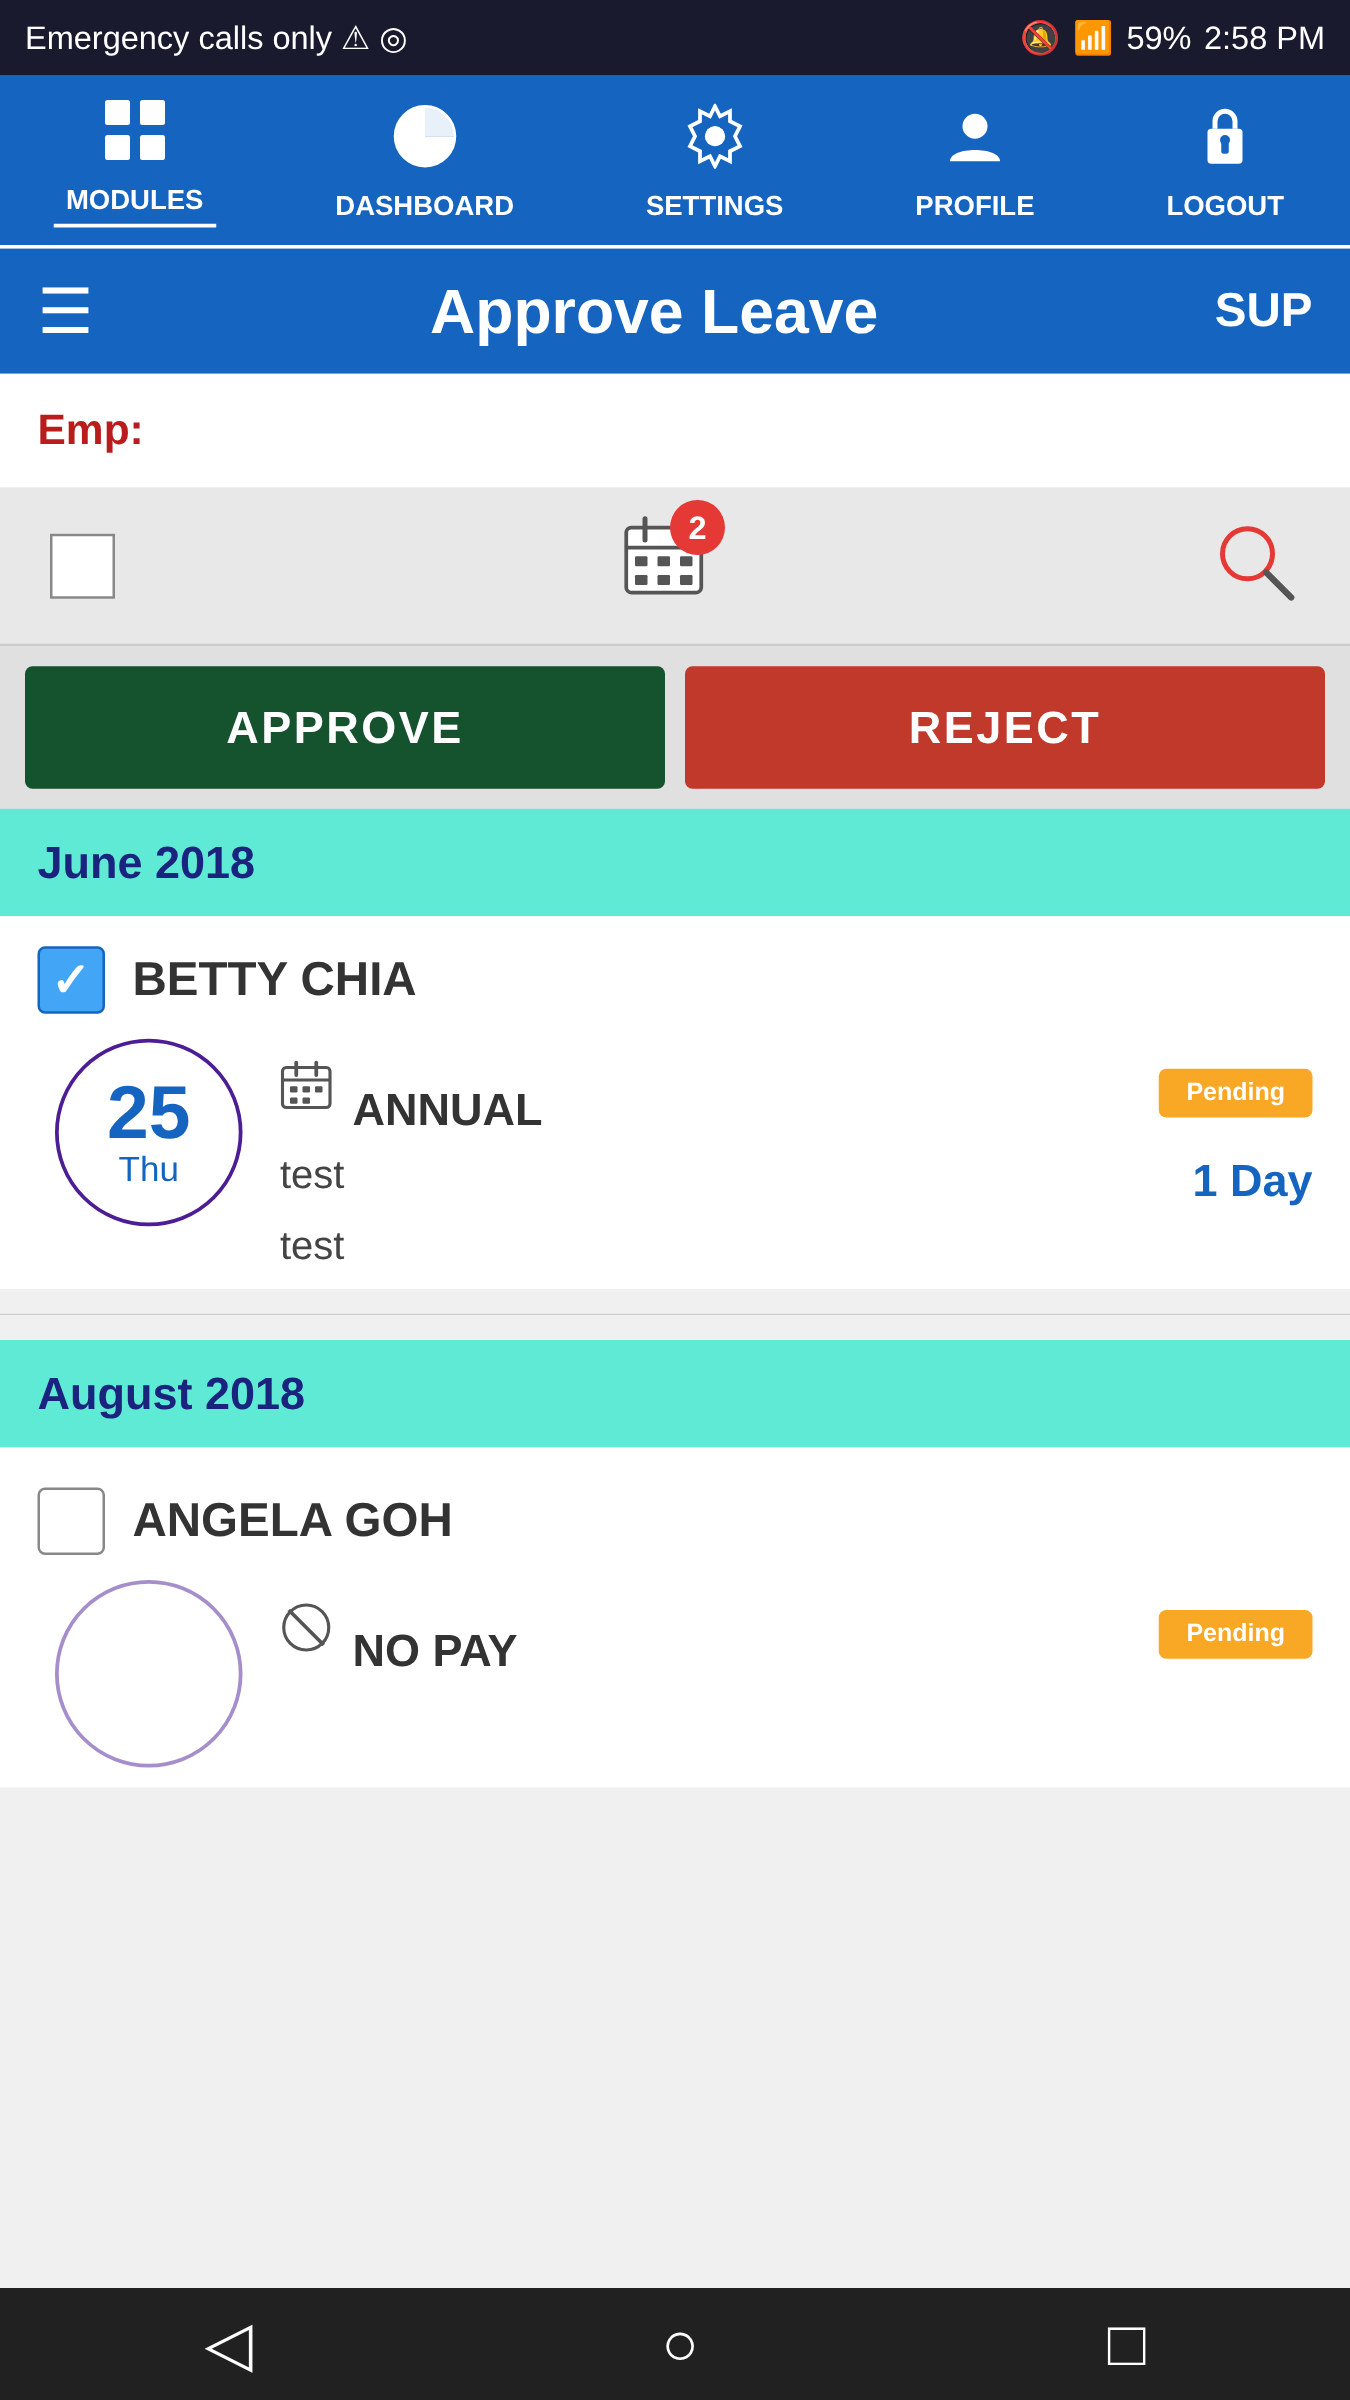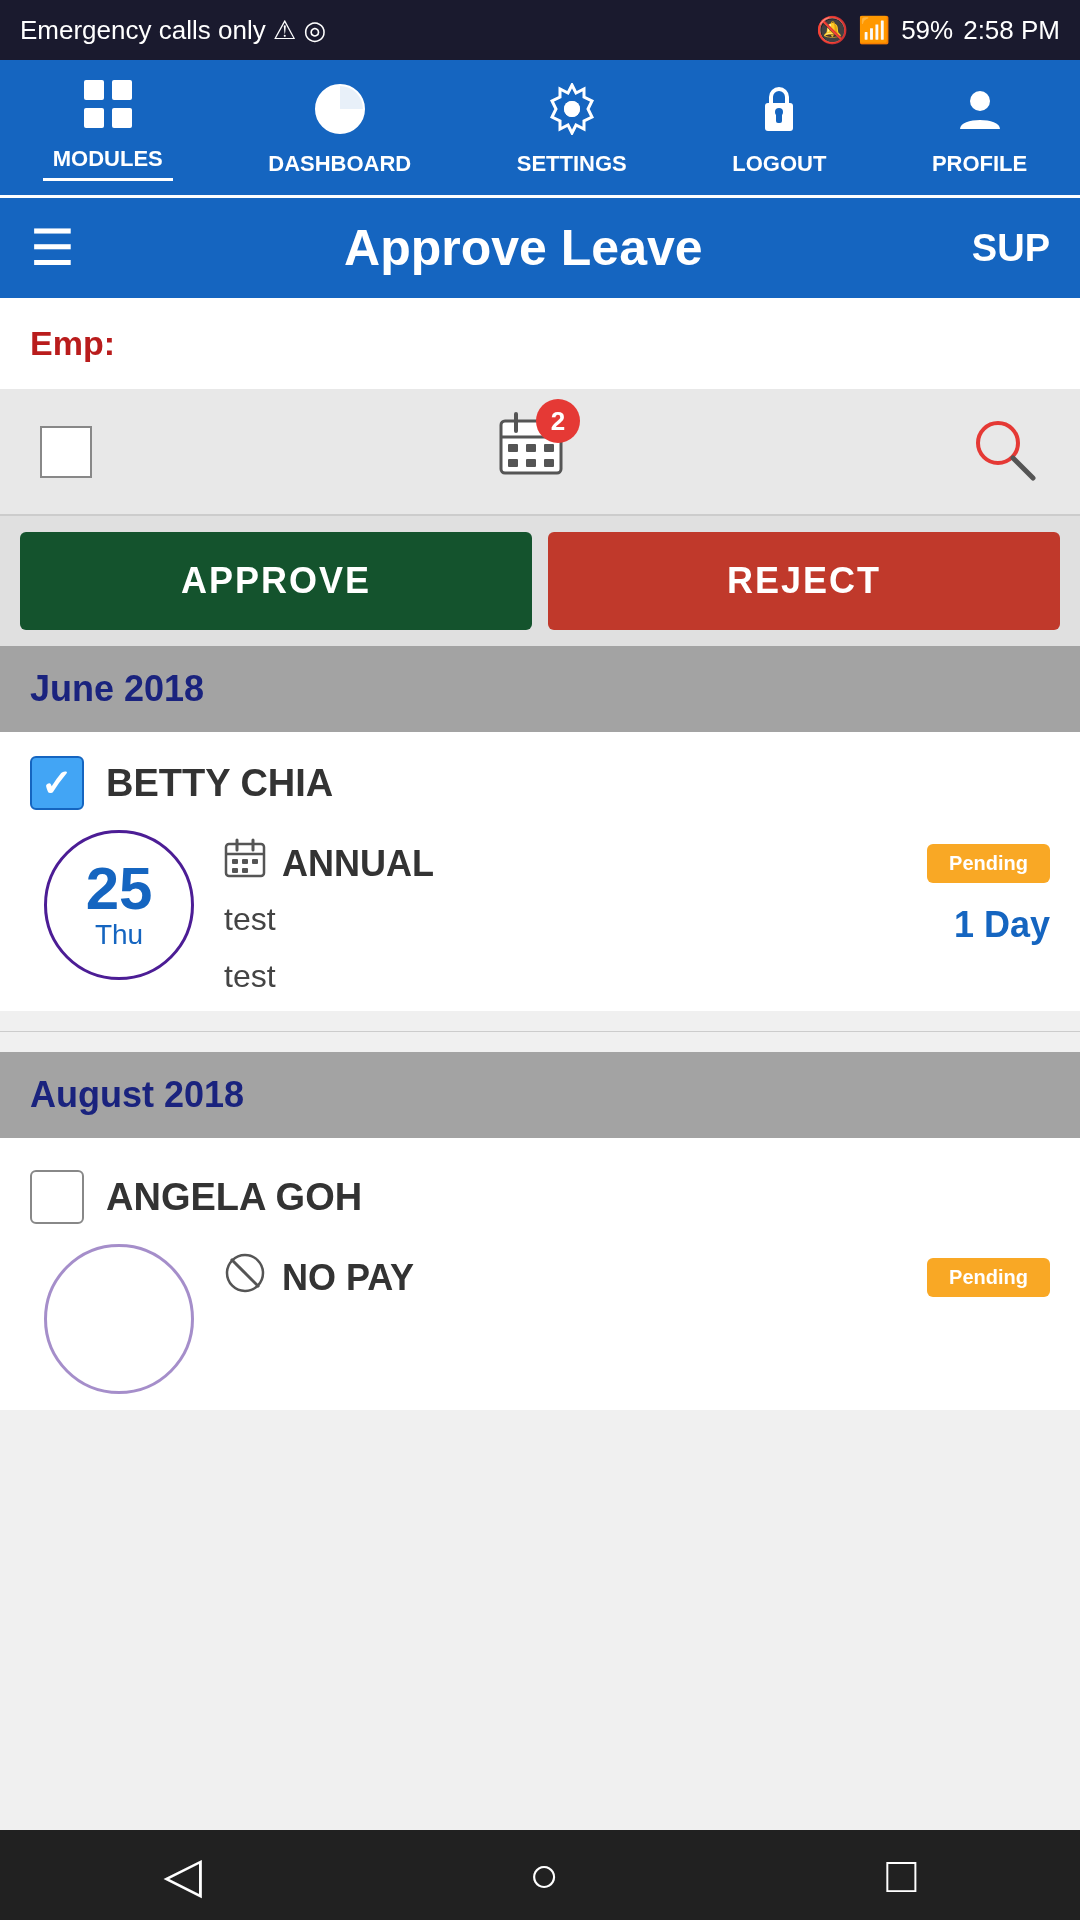--- a/index.html
+++ b/index.html
@@ -157,21 +157,21 @@
       font-weight: bold;
       padding: 28px 0;
       border: none;
       border-radius: 6px;
       cursor: pointer;
       letter-spacing: 2px;
     }
 
     
     .month-header {
-      background: #a3a3a3;
+      background: #5eead4;
       padding: 22px 30px;
       font-size: 36px;
       font-weight: bold;
       color: #1a237e;
     }
 
     
     .leave-item {
       background: white;
       padding: 24px 30px 16px;
@@ -248,20 +248,21 @@
       gap: 16px;
     }
     .leave-type-icon {
       font-size: 40px;
       color: #555;
     }
     .leave-type-text {
       font-size: 36px;
       font-weight: bold;
       color: #333;
+      margin-top: 28px;
     }
     .status-badge {
       background: #f9a825;
       color: white;
       font-size: 20px;
       font-weight: bold;
       padding: 8px 22px;
       border-radius: 6px;
       margin-left: 36px;
     }
@@ -370,37 +371,37 @@
       <svg width="52" height="52" viewBox="0 0 52 52" fill="white">
         <circle cx="26" cy="26" r="8" fill="white"></circle>
         <path d="M26 2 L30 10 L38 6 L38 14 L46 18 L42 26 L46 34 L38 38 L38 46 L30 42 L26 50 L22 42 L14 46 L14 38 L6 34 L10 26 L6 18 L14 14 L14 6 L22 10 Z" fill="none" stroke="white" stroke-width="3"></path>
         <circle cx="26" cy="26" r="8" fill="white"></circle>
       </svg>
     </span>
     <span>SETTINGS</span>
   </div>
   <div class="nav-item">
     <span class="nav-icon">
+      <svg width="52" height="52" viewBox="0 0 52 52" fill="white">
+        <circle cx="26" cy="18" r="10"></circle>
+        <path d="M6 46 C6 34 46 34 46 46" fill="white"></path>
+      </svg>
+    </span>
+    <span>PROFILE</span>
+  </div>
+  <div class="nav-item">
+    <span class="nav-icon">
       <svg width="44" height="52" viewBox="0 0 44 52" fill="white">
         <rect x="8" y="20" width="28" height="28" rx="3" fill="white"></rect>
         <path d="M14 20 L14 14 A8 8 0 0 1 30 14 L30 20" fill="none" stroke="white" stroke-width="4"></path>
         <rect x="19" y="30" width="6" height="10" rx="2" fill="#1565c0"></rect>
         <circle cx="22" cy="29" r="4" fill="#1565c0"></circle>
       </svg>
     </span>
     <span>LOGOUT</span>
-  </div>
-  <div class="nav-item">
-    <span class="nav-icon">
-      <svg width="52" height="52" viewBox="0 0 52 52" fill="white">
-        <circle cx="26" cy="18" r="10"></circle>
-        <path d="M6 46 C6 34 46 34 46 46" fill="white"></path>
-      </svg>
-    </span>
-    <span>PROFILE</span>
   </div>
 </div>
 
 <div class="header">
   <span class="header-menu">☰</span>
   <span class="header-title">Approve Leave</span>
   <span class="header-user">SUP</span>
 </div>
 
 <div class="emp-bar">

